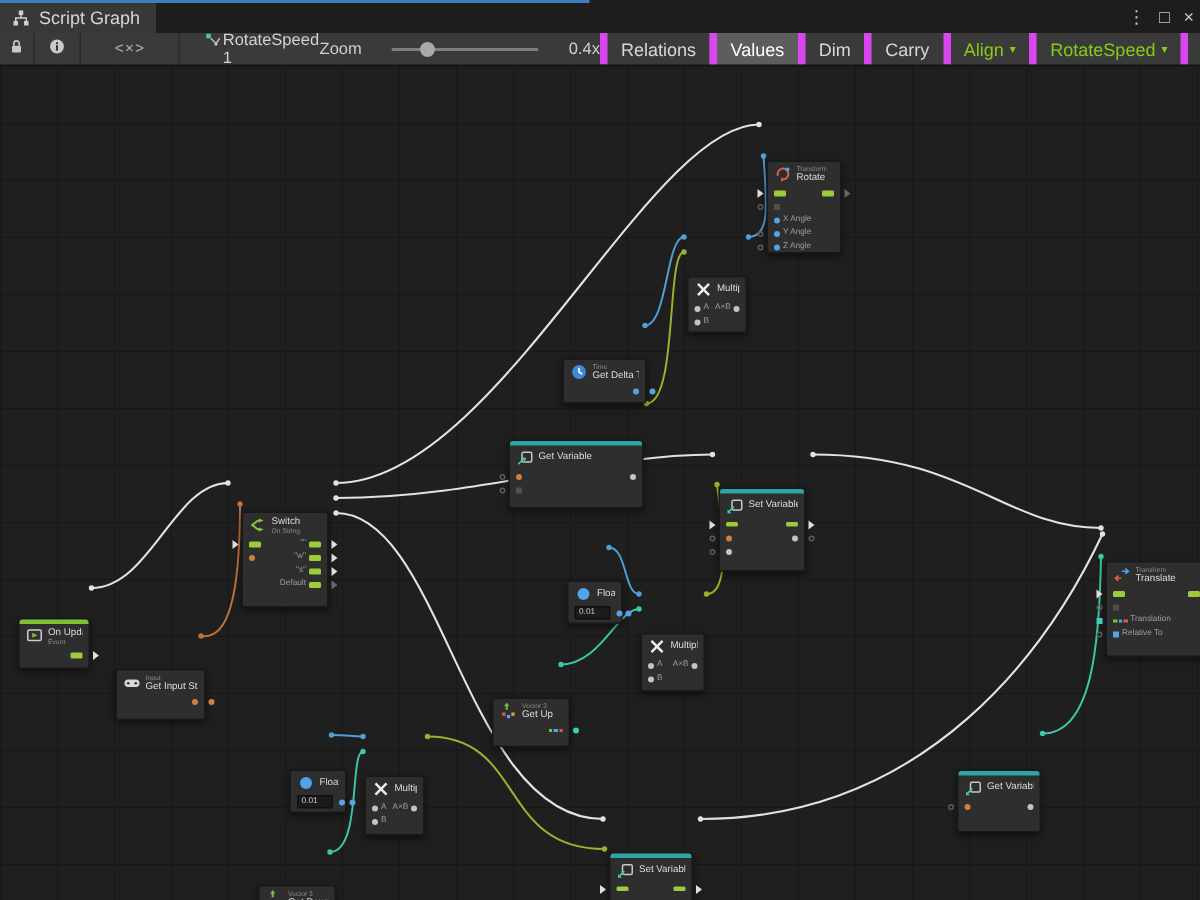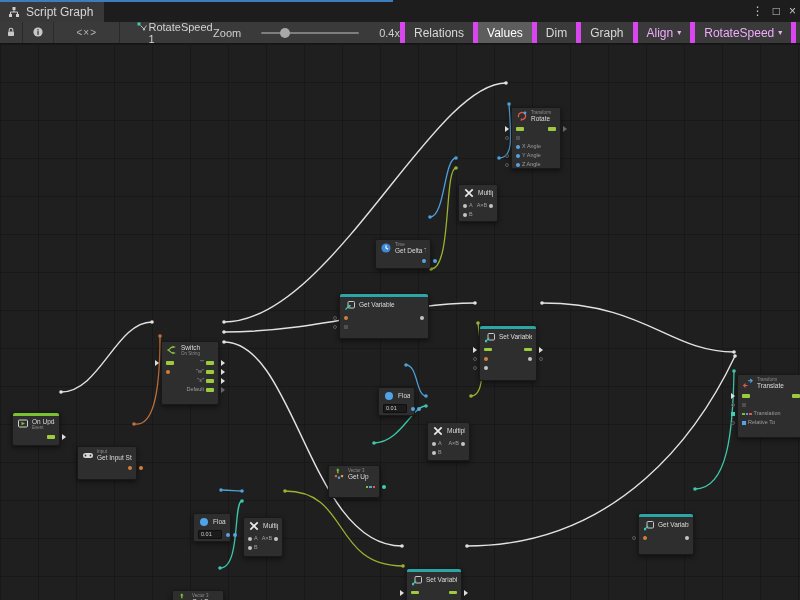--- a/index.html
+++ b/index.html
@@ -24,21 +24,21 @@
         border-right:1px solid #2a2a2a;color:#bdbdbd;box-sizing:border-box;}
   #btn-lock{width:26px;} #btn-info{width:34px;} #btn-code{width:74px;font-size:10px;letter-spacing:1px;color:#b5b5b5;}
   #breadcrumb{display:flex;align-items:flex-start;gap:0;margin-left:16px;color:#d2d2d2;font-size:11px;}
   #zoom-wrap{display:flex;align-items:center;color:#cfcfcf;font-size:11px;gap:20px;}
   #zoom-track{position:relative;width:98px;height:2px;background:#7e7e7e;border-radius:1px;}
   #zoom-thumb{position:absolute;top:-4px;width:10px;height:10px;border-radius:50%;background:#a8a8a8;}
   #tb-right{flex:1;display:flex;align-items:stretch;overflow:hidden;}
   .rbtn{display:flex;align-items:center;padding:0 9px;border-left:5px solid #d946ef;
         color:#d8d8d8;font-size:12px;white-space:nowrap;}
   .rbtn.active{background:#5d5d5d;color:#fff;}
-  .rbtn.disabled{color:#f0abfc;}
+  .rbtn.disabled{color:#84cc16;}
   .caret{font-size:8px;margin-left:4px;}
 
   
   #stage{position:absolute;top:44px;left:0;width:800px;height:556px;overflow:hidden;
      background-color:#1f1f1f;
      background-image:linear-gradient(#181818 1px,transparent 1px),
                       linear-gradient(90deg,#181818 1px,transparent 1px);
      background-size:38px 38px;}
   #wires{position:absolute;top:0;left:0;}
 
@@ -144,21 +144,21 @@
       <div class="rbtn">
         <span>Relations</span>
       </div>
       <div class="rbtn active">
         <span>Values</span>
       </div>
       <div class="rbtn">
         <span>Dim</span>
       </div>
       <div class="rbtn">
-        <span>Graph</span>
+        <span>Carry</span>
       </div>
       <div class="rbtn disabled">
         <span>Align</span>
         <span class="caret">▾</span>
       </div>
       <div class="rbtn disabled">
         <span>RotateSpeed</span>
         <span class="caret">▾</span>
       </div>
       <div class="rbtn">

